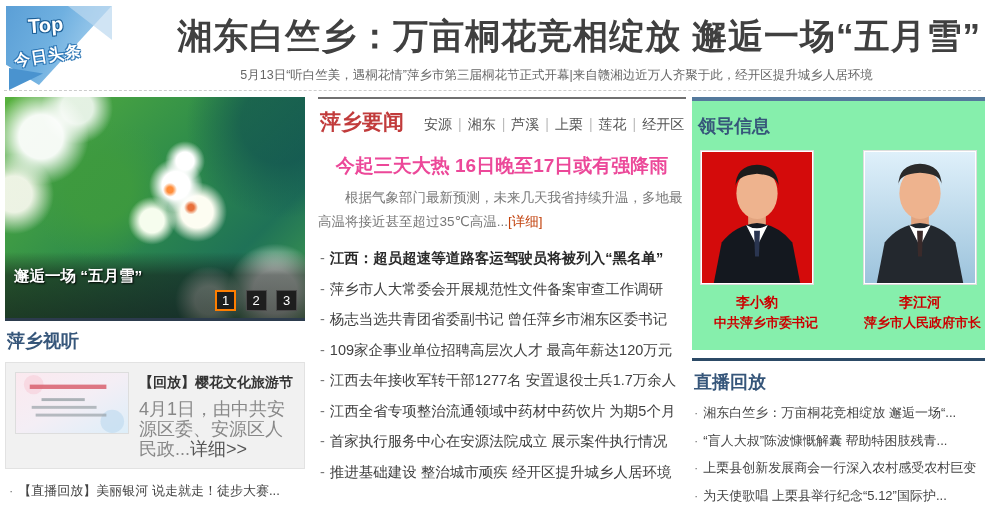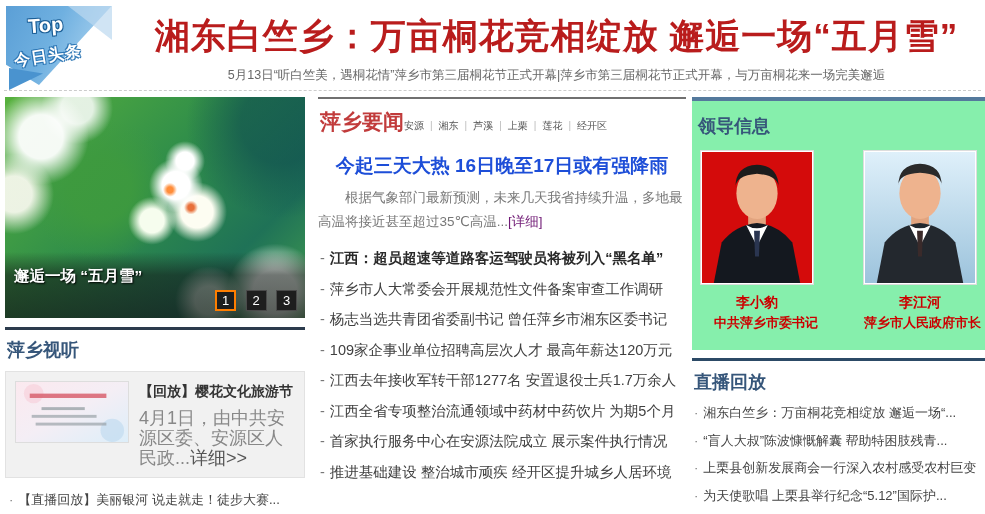--- a/index.html
+++ b/index.html
@@ -9,21 +9,21 @@
 
   
   .badge { position:absolute; left:6px; top:6px; width:110px; height:84px; }
   .badge-main { position:absolute; inset:0; background:linear-gradient(115deg,#5b9fd6 0%,#6fb0e0 40%,#a5cfee 78%,#c4e1f5 100%); clip-path:polygon(0 0,96% 0,30% 94%,0 70%); }
   .badge-fold { position:absolute; right:4px; top:0; width:44px; height:34px; background:#bcd9f0; clip-path:polygon(100% 0,0 0,100% 100%); opacity:.7; }
   .badge-tail { position:absolute; left:3px; top:62px; width:34px; height:22px; background:#4a93cf; clip-path:polygon(0 0,100% 25%,0 100%); }
   .badge-top { position:absolute; left:22px; top:8px; font-size:20px; font-weight:bold; color:#fff; transform:rotate(-4deg);
     text-shadow:-1px -1px 0 #1b5e96,1px -1px 0 #1b5e96,-1px 1px 0 #1b5e96,1px 1px 0 #1b5e96; }
   .badge-sub { position:absolute; left:8px; top:40px; font-size:16px; font-weight:bold; color:#fff; transform:rotate(-9deg); letter-spacing:1px;
     text-shadow:-1px -1px 0 #2e77b5,1px -1px 0 #2e77b5,-1px 1px 0 #2e77b5,1px 1px 0 #2e77b5; }
-  .headline { position:absolute; left:132px; right:4px; top:13px; text-align:center; font-size:35px; font-weight:bold; color:#b91c1c; letter-spacing:1px; white-space:nowrap; cursor:pointer; }
+  .headline { position:absolute; left:132px; right:4px; top:13px; text-align:right; font-size:35px; font-weight:bold; color:#404040; letter-spacing:1px; white-space:nowrap; cursor:pointer; }
   .subheadline { position:absolute; left:132px; right:4px; top:67px; text-align:center; font-size:12.5px; color:#666; }
   .divider { position:absolute; top:90px; left:4px; right:4px; border-top:1px dashed #ccc; }
 
   
   .left-col { position:absolute; left:5px; top:97px; width:300px; }
   .slider { position:relative; width:300px; height:221px; overflow:hidden; cursor:pointer; }
   .slider-photo { position:absolute; inset:0;
     background-image:
       radial-gradient(circle at 55% 42%, #ff8d3a 0 3px, rgba(255,141,58,0) 7px),
       radial-gradient(circle at 62% 50%, #e8703a 0 3px, rgba(232,112,58,0) 7px),
@@ -40,43 +40,43 @@
       radial-gradient(circle at 32% 42%, rgba(62,154,62,.9) 0 30px, rgba(62,154,62,0) 72px),
       linear-gradient(135deg,#57b13c 0%,#2f8d4a 45%,#1f7257 75%,#45a04f 100%);
     background-color:#2f7d4b; }
   .slider-caption-bar { position:absolute; left:0; right:0; bottom:0; height:66px;
     background:linear-gradient(180deg, rgba(20,20,20,0) 0%, rgba(20,20,20,.55) 35%, rgba(20,20,20,.68) 100%); }
   .slider-caption { position:absolute; left:9px; top:14px; font-size:15.5px; font-weight:bold; color:#fff; text-shadow:1px 1px 2px #000; cursor:pointer; }
   .slider-pager { position:absolute; right:8px; bottom:7px; }
   .pg { display:inline-block; width:21px; height:21px; line-height:19px; text-align:center; background:#1e1e1e; color:#fff; font-size:13px; margin-left:5px; border:1px solid #4a4a4a; cursor:pointer; vertical-align:bottom; }
   .pg.active { border:2px solid #ff7e00; line-height:17px; }
 
-  .video-section { margin-top:9px; border-top:3px solid #2c3b4d; }
+  .video-section { border-top:3px solid #2c3b4d; }
   .sec-title { font-size:18px; font-weight:bold; color:#36567a; }
   .video-section .sec-title { margin:8px 0 9px 2px; }
   .video-feature { background:#f1f1f1; border:1px solid #e2e2e2; padding:9px; display:flex; gap:10px; cursor:pointer; }
   .video-thumb { width:114px; height:62px; flex:none; border:1px solid #ddd; cursor:pointer; }
   .video-info { flex:1; min-width:0; }
   .video-title { font-size:14px; font-weight:bold; color:#333; margin:2px 0 7px; cursor:pointer; }
   .video-desc { font-size:18px; color:#888; line-height:20px; }
   .more-link { color:#555; text-decoration:none; cursor:pointer; }
   .dot-list { list-style:none; margin-top:7px; padding-left:4px; }
   .dot-list li { font-size:13px; color:#444; line-height:30px; white-space:nowrap; overflow:hidden; cursor:pointer; }
   .bullet { color:#777; margin-right:5px; }
 
   
   .mid-col { position:absolute; left:318px; top:97px; width:368px; }
-  .mid-header { border-top:2px solid #707070; padding:9px 0 0 2px; display:flex; align-items:baseline; }
+  .mid-header { border-top:2px solid #707070; padding:9px 0 0 2px; display:flex; align-items:baseline; gap:20px; }
   .news-title { font-size:21px; color:#c13b3b; font-weight:bold; }
-  .tabs { font-size:10px; color:#555; }
+  .tabs { font-size:14px; color:#555; }
   .tab { cursor:pointer; }
   .tab-sep { color:#bbb; margin:0 6px; }
-  .top-story-title { text-align:center; font-size:19px; color:#1d4ed8; font-weight:bold; margin:17px 0 7px; cursor:pointer; }
+  .top-story-title { text-align:center; font-size:19px; color:#ec4899; font-weight:bold; margin:17px 0 7px; cursor:pointer; }
   .summary { font-size:13.5px; color:#777; line-height:24px; text-indent:2em; }
-  .summary .more-detail { color:#701a75; cursor:pointer; }
+  .summary .more-detail { color:#c2410c; cursor:pointer; }
   .news-list { list-style:none; margin-top:9px; padding-left:2px; }
   .news-list li { font-size:14.5px; color:#404040; line-height:30.5px; white-space:nowrap; overflow:hidden; }
   .news-list .news-link { cursor:pointer; }
   .news-list li.first .news-link { font-weight:bold; color:#2a2a2a; }
 
   
   .right-col { position:absolute; left:692px; top:97px; width:293px; }
   .leaders-panel { border-top:4px solid #54799c; background:#86efac; padding:11px 4px 17px; }
   .leaders-panel .sec-title { margin:2px 0 13px 2px; }
   .leaders { display:flex; justify-content:space-between; }
@@ -95,21 +95,21 @@
 <div class="page">
 
   <div class="badge">
     <div class="badge-main"></div>
     <div class="badge-fold"></div>
     <div class="badge-tail"></div>
     <span class="badge-top">Top</span>
     <span class="badge-sub">今日头条</span>
   </div>
   <h1 class="headline">湘东白竺乡：万亩桐花竞相绽放 邂逅一场“五月雪”</h1>
-  <p class="subheadline">5月13日“听白竺美，遇桐花情”萍乡市第三届桐花节正式开幕|萍乡市第三届桐花节正式开幕，与万亩桐花来一场完美邂逅</p>
+  <p class="subheadline">5月13日“听白竺美，遇桐花情”萍乡市第三届桐花节正式开幕|来自赣湘边近万人齐聚于此，经开区提升城乡人居环境</p>
   <div class="divider"></div>
 
   <aside class="left-col">
     <div class="slider">
       <div class="slider-photo"></div>
       <div class="slider-caption-bar">
         <span class="slider-caption">邂逅一场 “五月雪”</span>
       </div>
       <div class="slider-pager">
         <span class="pg active">1</span>

